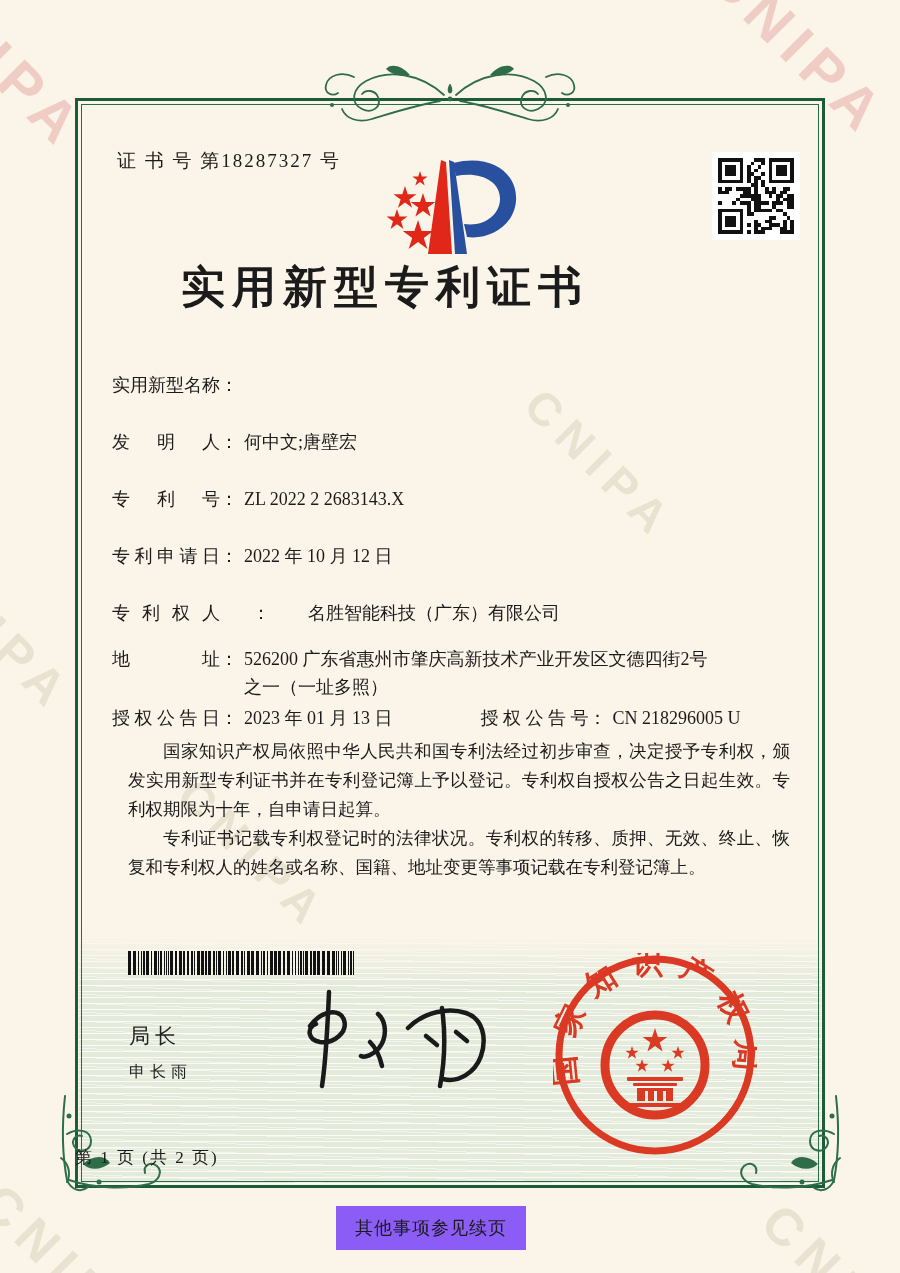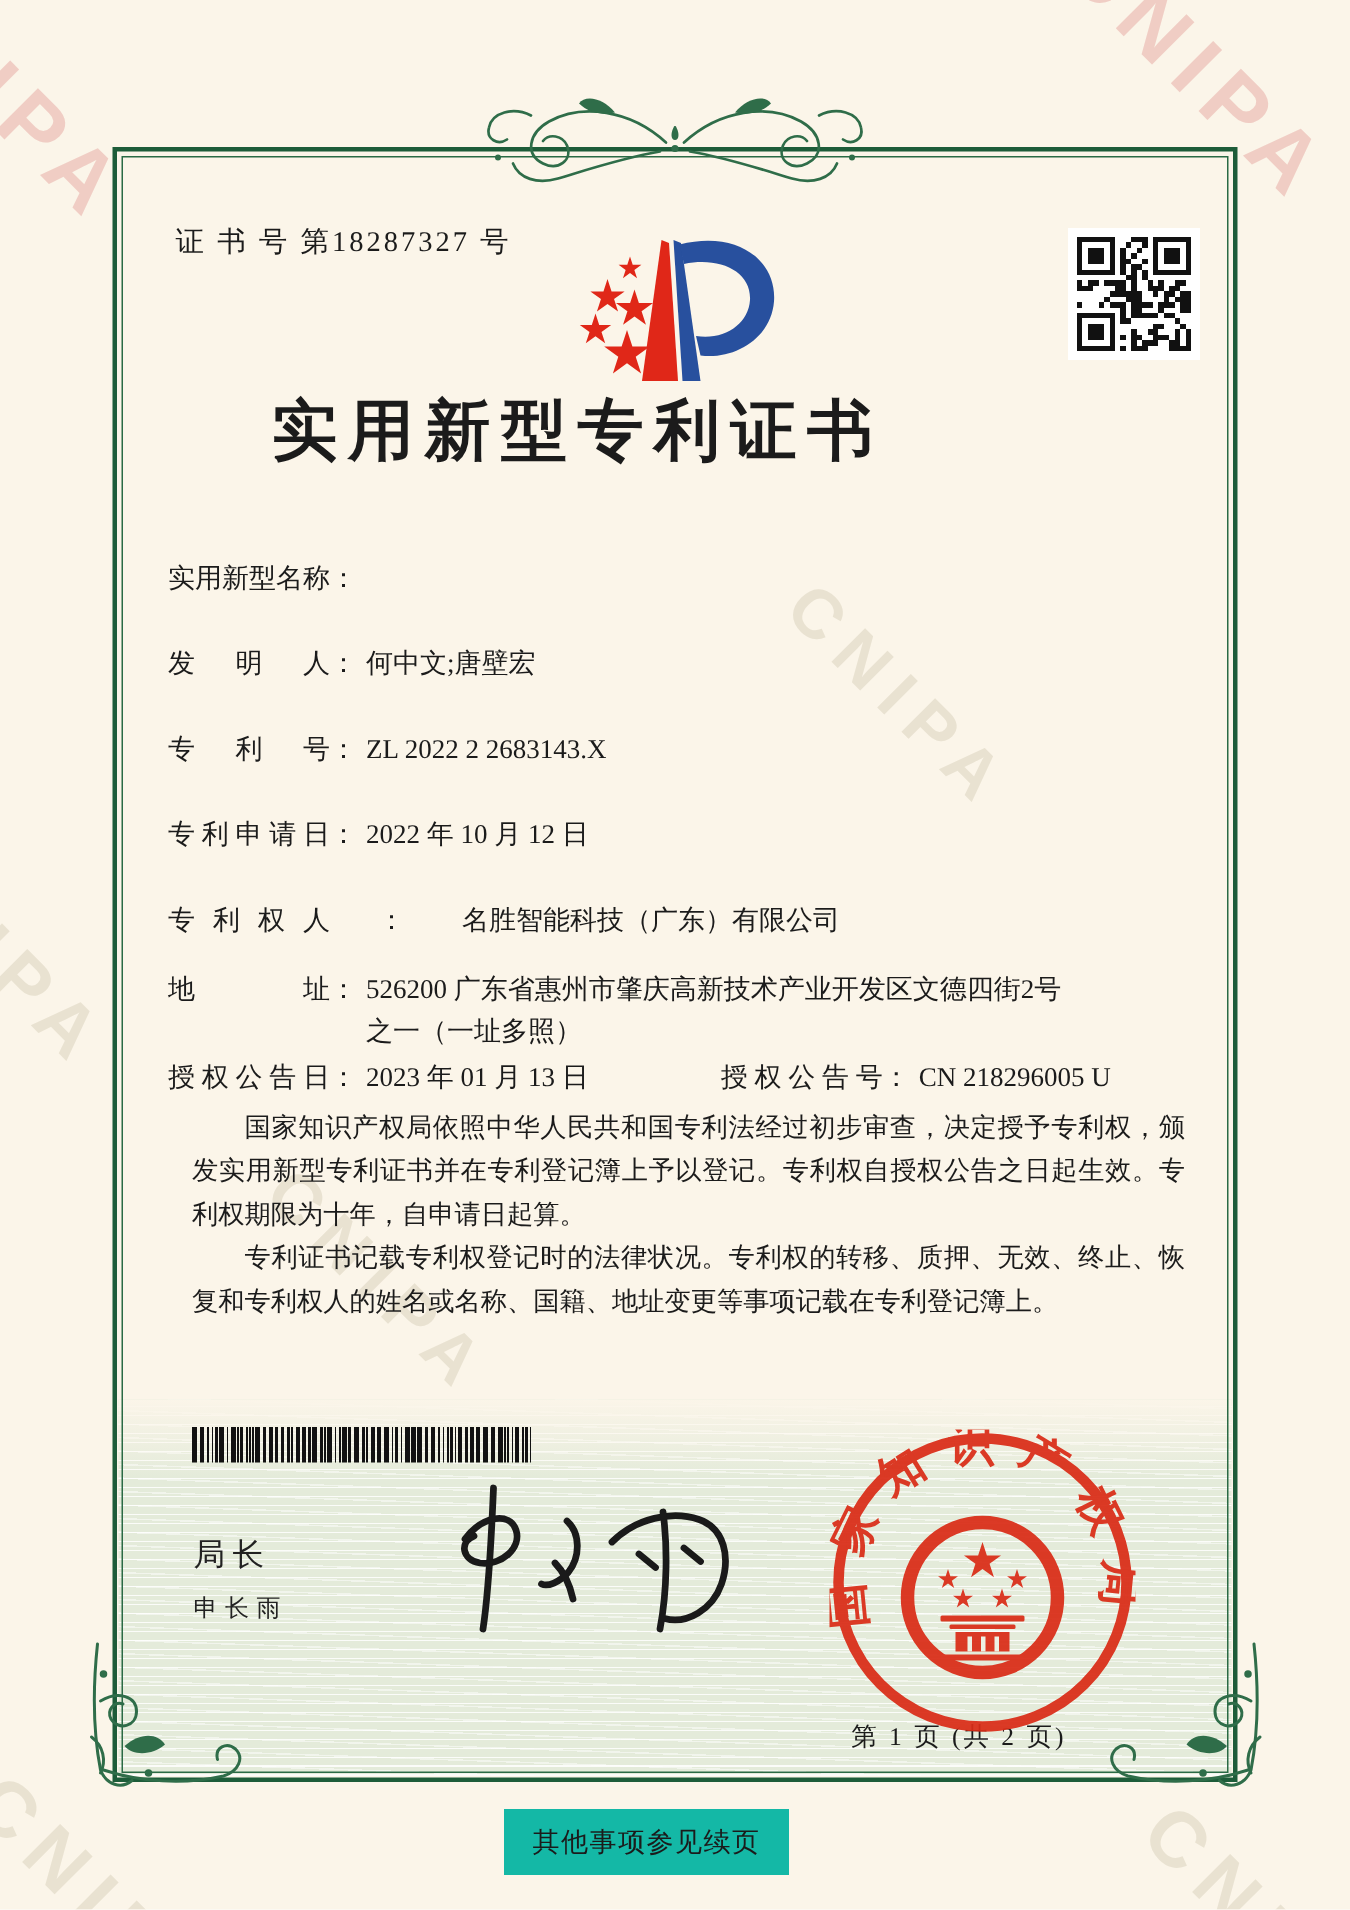--- a/index.html
+++ b/index.html
@@ -75,23 +75,23 @@
   .barcode{position:absolute; z-index:4; left:128px; top:951px;}
   .director-title{position:absolute; z-index:4; left:129px; top:1022px;
     font-family:"Liberation Sans","DejaVu Sans",sans-serif; font-size:21px; letter-spacing:5px; color:#222;}
   .director-name{position:absolute; z-index:4; left:129px; top:1062px;
     font-family:"Liberation Sans","DejaVu Sans",sans-serif; font-size:16px; letter-spacing:5px; color:#222;}
   .signature{position:absolute; z-index:4; left:282px; top:986px;}
   .seal{position:absolute; z-index:5; left:553px; top:953px;}
   .seal-date{position:absolute; z-index:6; left:575px; top:1098px; width:210px;
     text-align:center; font-size:20px; letter-spacing:2px; font-weight:bold; color:#151515;}
   .page-footer{position:absolute; z-index:4; left:75px; top:1146px; width:636px;
-    text-align:right; font-size:17px; letter-spacing:2px;}
+    text-align:left; font-size:17px; letter-spacing:2px;}
   .cont-strip{position:absolute; z-index:4; left:336px; top:1206px; width:190px; height:44px;
-    background:#14b8a6; display:flex; align-items:center; justify-content:center;}
+    background:#8b5cf6; display:flex; align-items:center; justify-content:center;}
   .cont-strip span{font-size:18px; letter-spacing:1px;}
 </style>
 </head>
 <body>
 
 <div class="page">
 
   <svg width="0" height="0" style="position:absolute" aria-hidden="true">
     <defs>
       <path id="st" d="M0,-1 L0.225,-0.309 L0.951,-0.309 L0.363,0.118 L0.588,0.809 L0,0.382 L-0.588,0.809 L-0.363,0.118 L-0.951,-0.309 L-0.225,-0.309 Z"></path>

